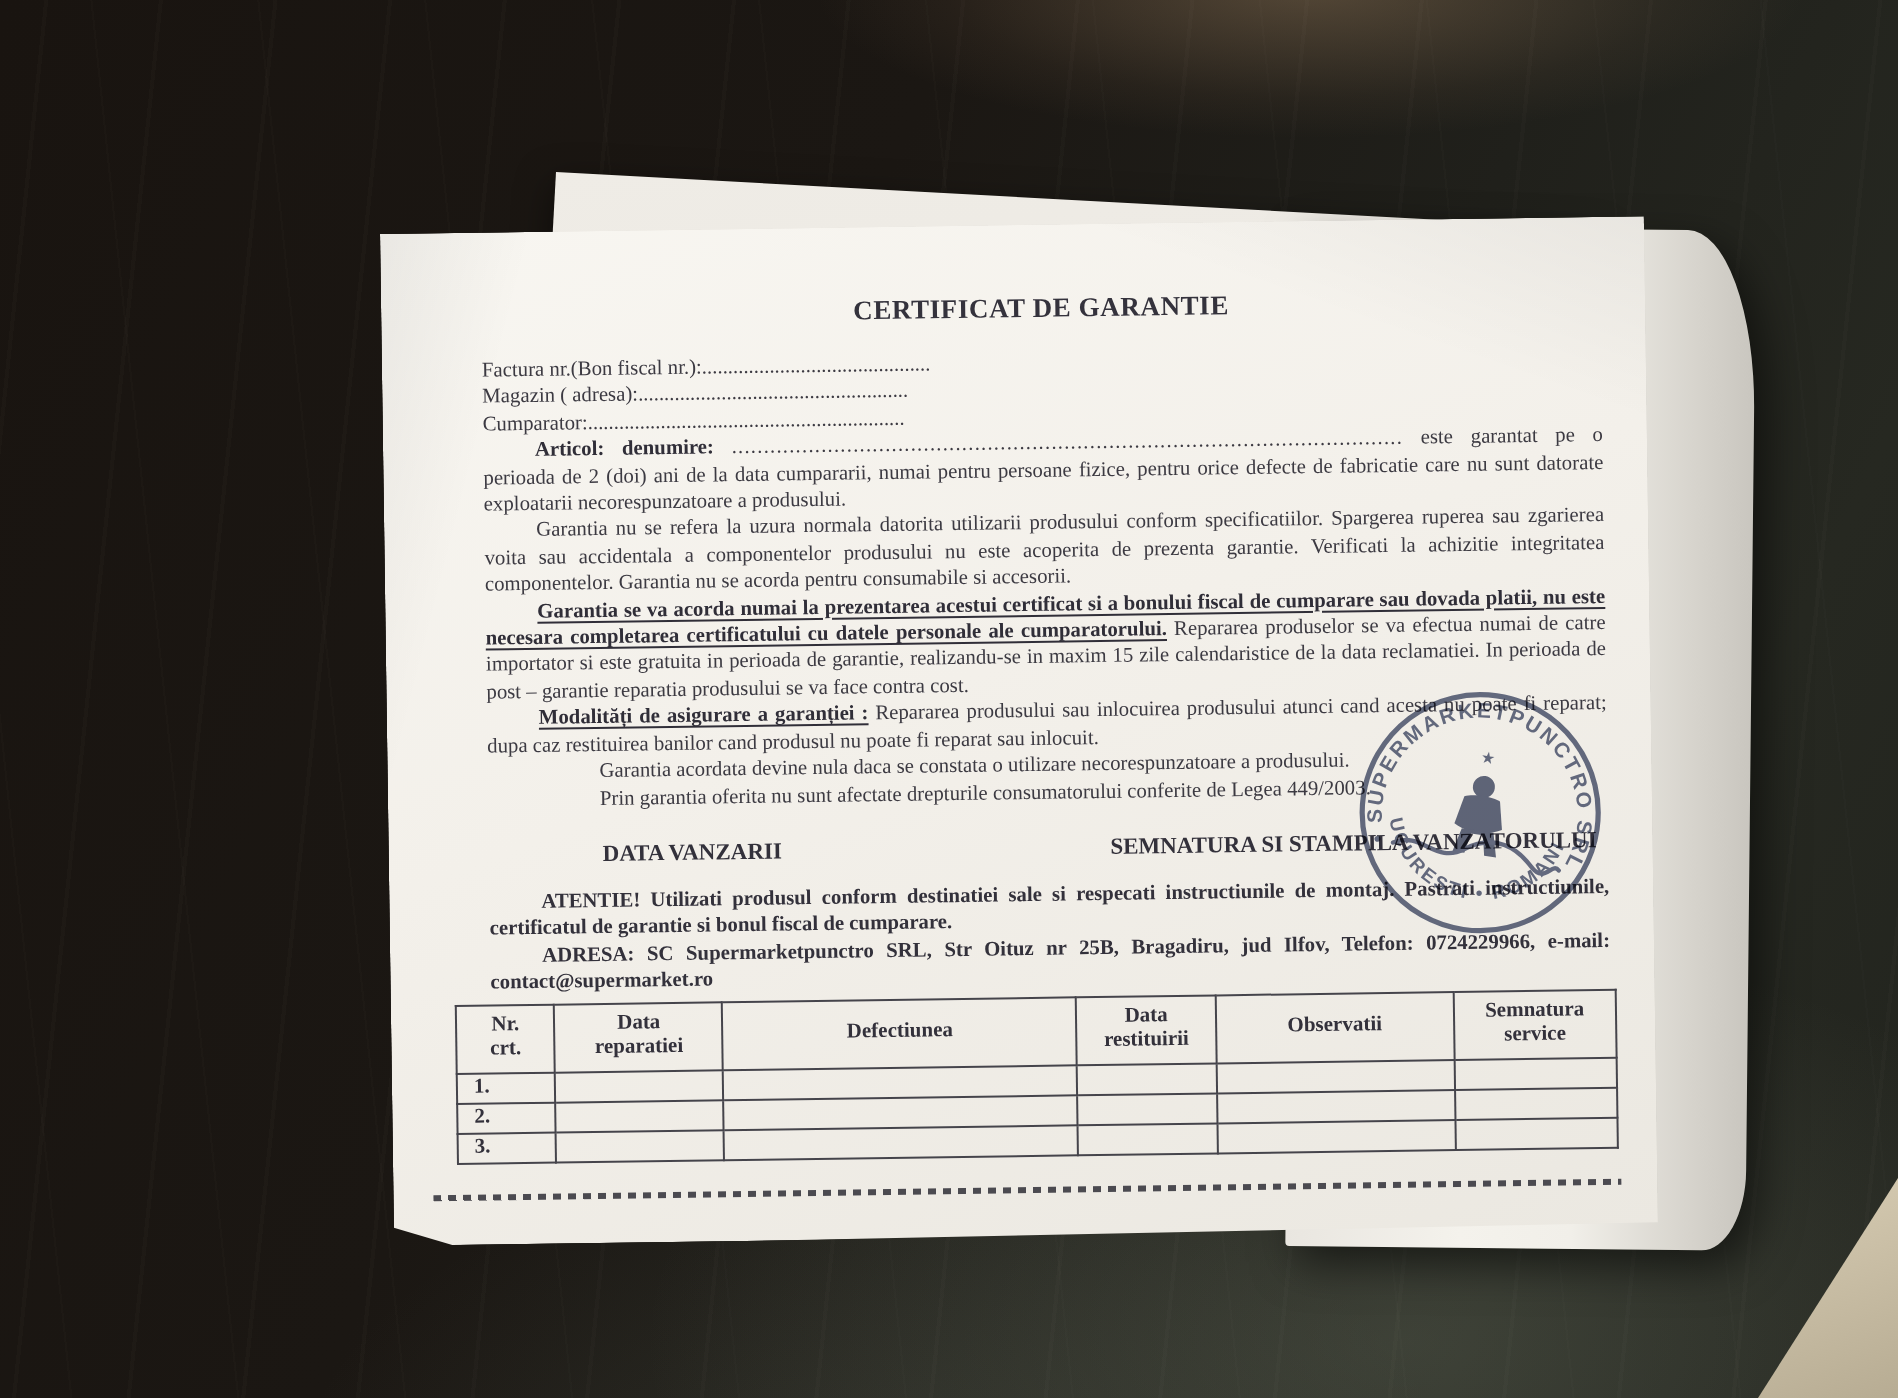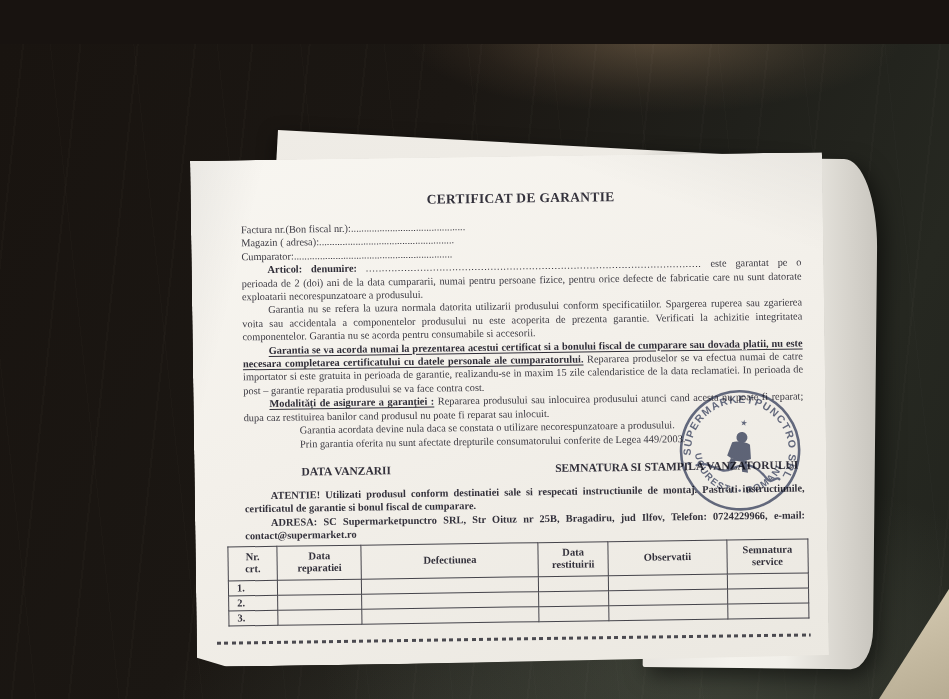--- a/index.html
+++ b/index.html
@@ -1,21 +1,21 @@
 <!DOCTYPE html>
 <html><head>
 <meta charset="utf-8">
 <style>
   html,body{margin:0;padding:0;}
   body{
     width:949px;height:699px;overflow:hidden;position:relative;
     background:#181310;
     font-family:"Liberation Serif", serif;
   }
-  .scene{position:absolute;inset:0;overflow:hidden;margin-top:44px;}
+  .scene{position:absolute;inset:0;overflow:hidden;}
 
   
   .table-bg{
     position:absolute;inset:0;
     background:
       radial-gradient(ellipse 330px 100px at 655px -6px, rgba(190,155,115,.34), rgba(120,95,70,.12) 55%, transparent 75%),
       radial-gradient(ellipse 560px 300px at 74% 96%, rgba(150,160,138,.22), transparent 68%),
       radial-gradient(ellipse 420px 260px at 46% 108%, rgba(120,128,110,.16), transparent 70%),
       linear-gradient(115deg, #191410 0%, #1b1713 38%, #20201b 62%, #262821 82%, #22241e 100%);
   }

